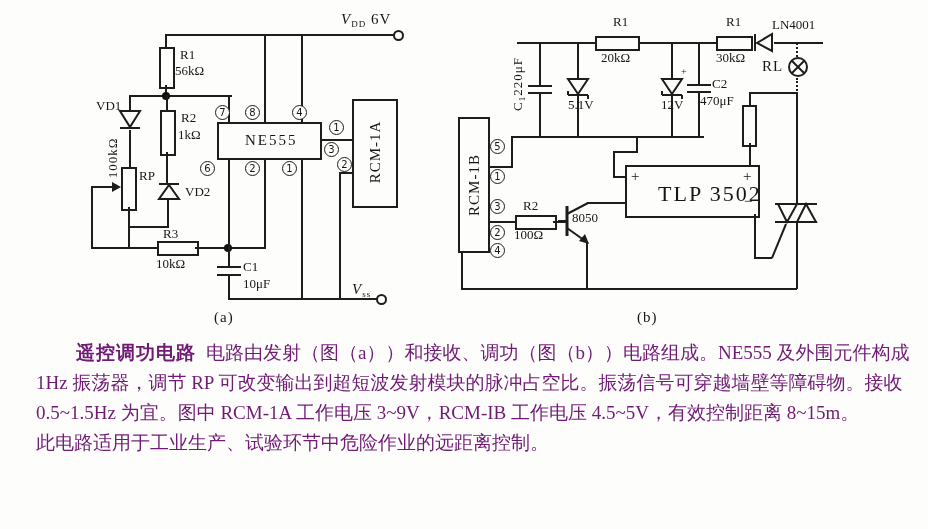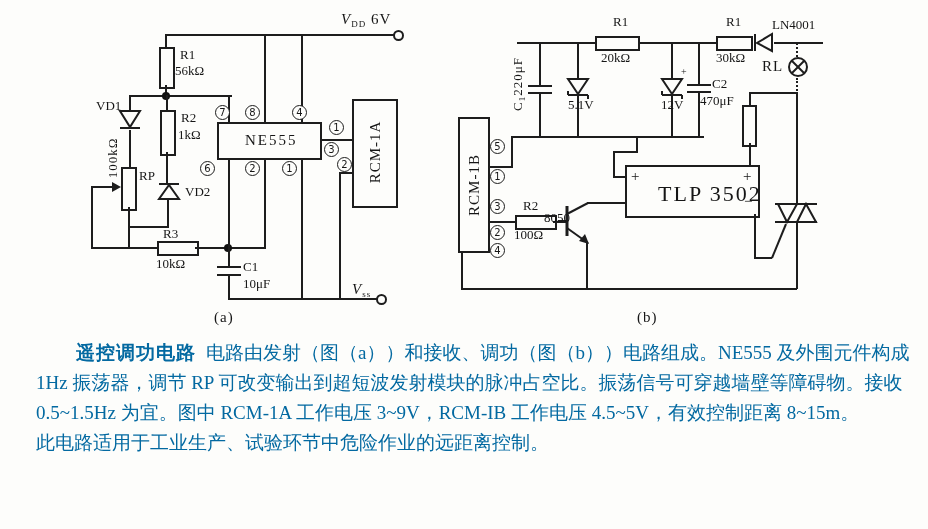--- a/index.html
+++ b/index.html
@@ -27,21 +27,21 @@
            border-top:5px solid transparent;border-bottom:5px solid transparent}
   svg{position:absolute;overflow:visible}
   .sh{stroke:#1d1d1d;stroke-width:2;fill:none}
   
   .wm{position:absolute;left:393px;top:240px;width:150px;height:58px;opacity:.62;pointer-events:none}
   .wm .brand{position:absolute;left:0;top:0;font:900 44px/1 "DejaVu Sans",sans-serif;color:#ef8b9a;letter-spacing:1px}
   .wm .cn{position:absolute;left:74px;top:3px;font:12px/1 "Liberation Sans",sans-serif;color:#ef8b9a;
           border:1px solid #f2aab5;padding:1px 2px;letter-spacing:3px}
   .wm .suffix{position:absolute;left:64px;top:26px;font:italic 700 26px/1 "DejaVu Serif",serif;color:#ef8b9a}
   
-  .desc{position:absolute;left:36px;top:338px;width:860px;font:19px/30px "Liberation Serif","DejaVu Serif",serif;color:#0369a1}
+  .desc{position:absolute;left:36px;top:338px;width:860px;font:19px/30px "Liberation Serif","DejaVu Serif",serif;color:#701a75}
   .dline{white-space:nowrap}
   .dline.first{text-indent:40px}
   .dline b{margin-right:10px;letter-spacing:1px}
 </style>
 </head>
 <body>
 
 <div class="canvas">
 
   <div>
@@ -221,21 +221,21 @@
     <i class="w h" style="left:553px;top:221px;width:14px"></i>
     <span class="lbl" style="left:523px;top:199px">R2</span>
     <span class="lbl" style="left:514px;top:228px">100Ω</span>
     <svg style="left:558px;top:194px" width="38" height="58">
       <line class="sh" x1="0" y1="27" x2="9" y2="27"></line>
       <line class="sh" x1="9" y1="12" x2="9" y2="42" style="stroke-width:3"></line>
       <line class="sh" x1="9" y1="20" x2="30" y2="9"></line>
       <line class="sh" x1="9" y1="34" x2="30" y2="49"></line>
       <polygon points="31,50 21,47 27,40" fill="#1d1d1d"></polygon>
     </svg>
-    <span class="lbl" style="left:544px;top:211px">8050</span>
+    <span class="lbl" style="left:572px;top:211px">8050</span>
     <i class="w h" style="left:587px;top:202px;width:39px"></i>
     <i class="w v" style="left:586px;top:242px;height:48px"></i>
 
     <i class="w h" style="left:749px;top:92px;width:48px"></i>
     <i class="w v" style="left:749px;top:92px;height:14px"></i>
     <span class="box" style="left:742px;top:105px;width:11px;height:38px"></span>
     <i class="w v" style="left:749px;top:143px;height:24px"></i>
 
     <span class="box" style="left:625px;top:165px;width:131px;height:49px"></span>
     <span class="icname" style="left:658px;top:183px;font-size:22px">TLP 3502</span>

